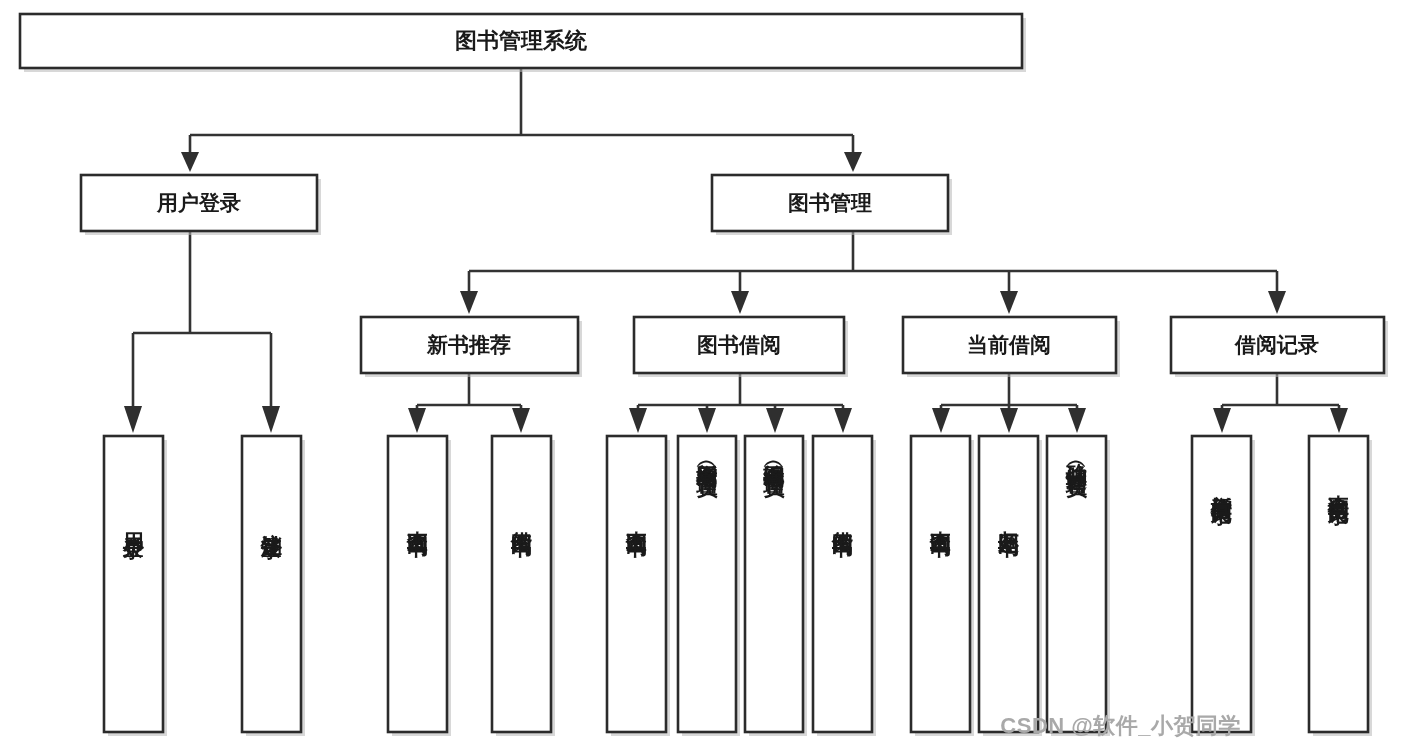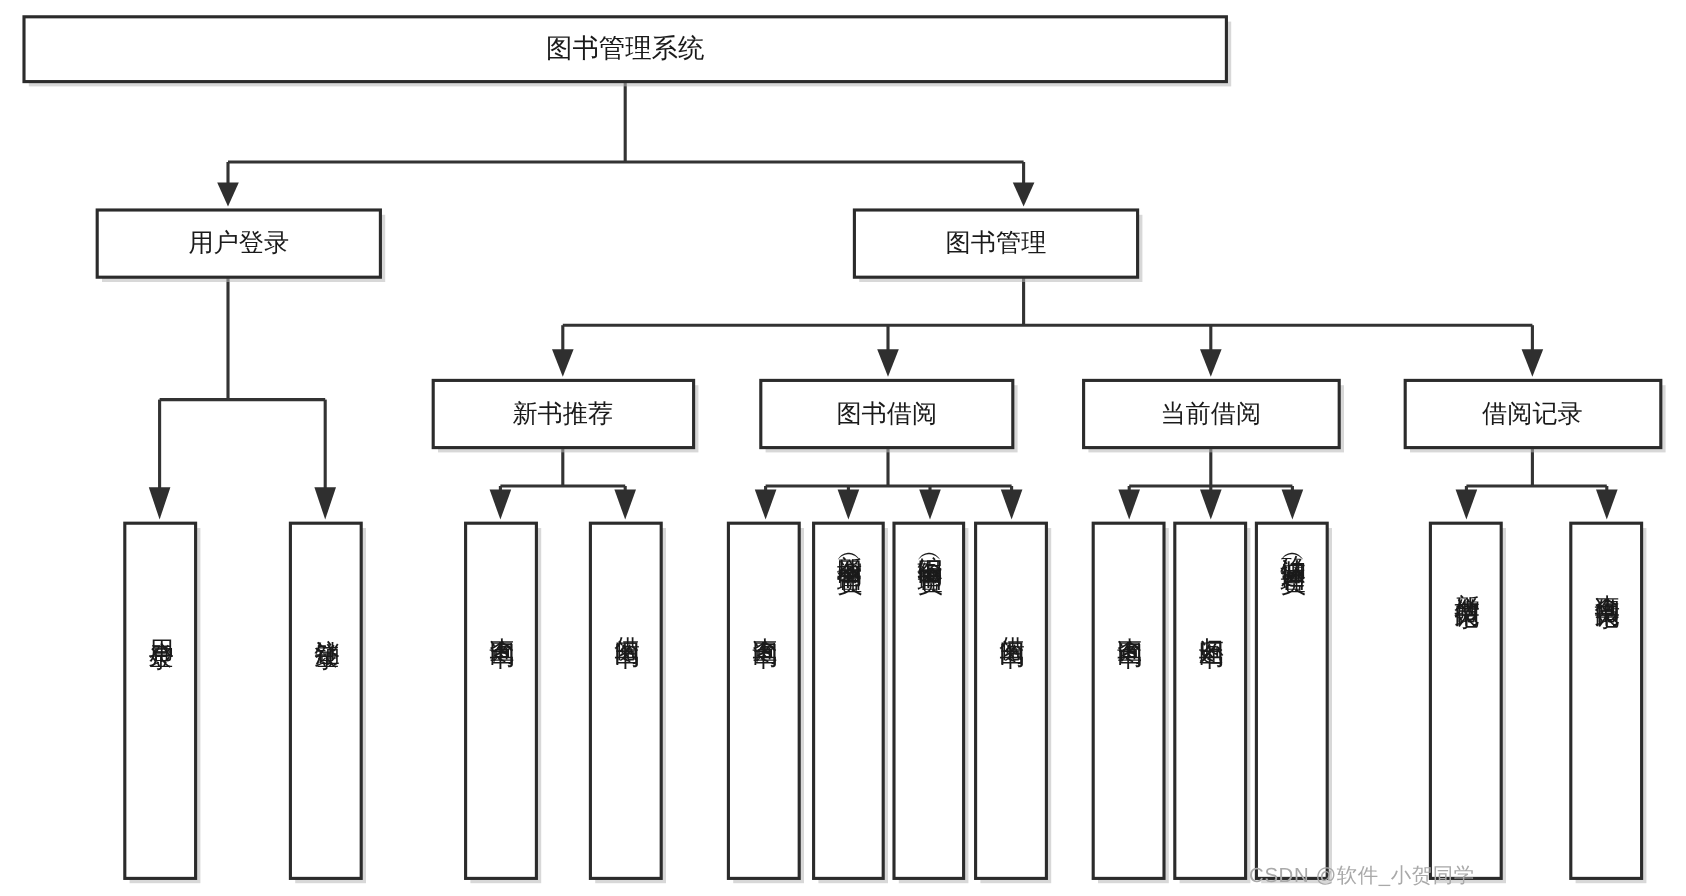--- a/index.html
+++ b/index.html
@@ -11,20 +11,21 @@
     width: 1405px;
     height: 747px;
     font-family: "Liberation Sans", "DejaVu Sans", sans-serif;
     overflow: hidden;
     position: relative;
   }
   #diagram-root {
     position: relative;
     width: 1243px;
     height: 747px;
+    font-weight: bold;
   }
   svg#tree-svg {
     position: absolute;
     top: 0;
     left: 0;
     width: 1405px;
     height: 747px;
     display: block;
   }
   .node-box {
@@ -72,24 +73,24 @@
     text-orientation: upright;
     font-family: "Liberation Sans", "DejaVu Sans", sans-serif;
     font-size: 21px;
     line-height: 1.05;
     color: #1a1a1a;
     letter-spacing: 2px;
     white-space: nowrap;
   }
   .watermark {
     position: absolute;
-    right: 14px;
+    right: 2px;
     bottom: 6px;
     font-family: "Liberation Sans", "DejaVu Sans", sans-serif;
-    font-size: 17px;
+    font-size: 22px;
     color: #a9a9a9;
     letter-spacing: 0.5px;
     user-select: none;
   }
 </style>
 </head>
 <body>
 
 <div id="diagram-root">
 

